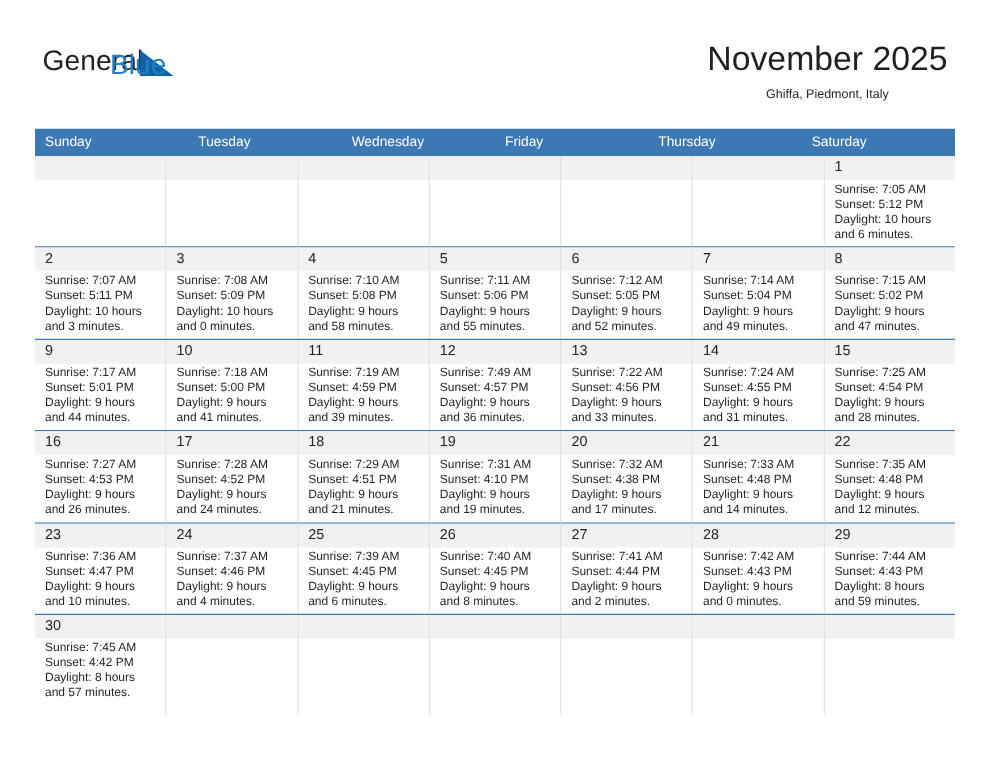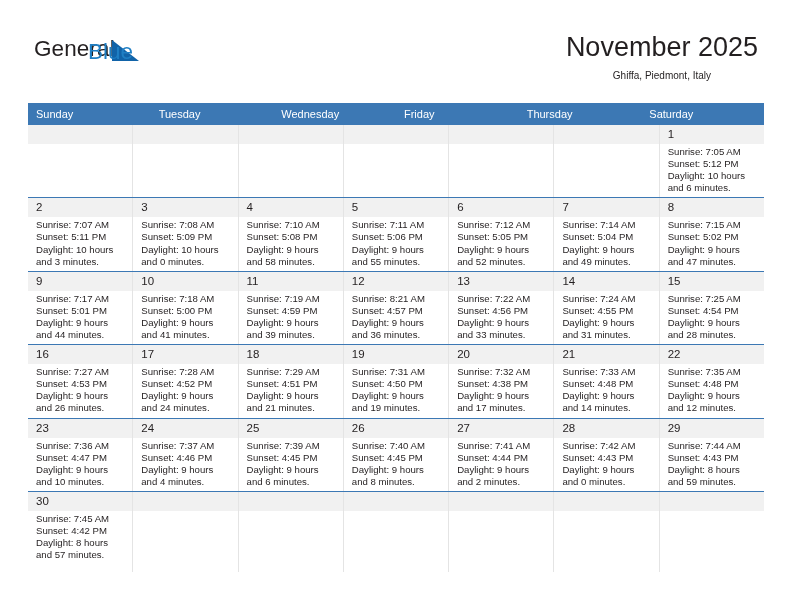--- a/index.html
+++ b/index.html
@@ -327,21 +327,21 @@
               <div class="cell-lines">
                 <div class="cell-line">Sunrise: 7:19 AM</div>
                 <div class="cell-line">Sunset: 4:59 PM</div>
                 <div class="cell-line">Daylight: 9 hours</div>
                 <div class="cell-line">and 39 minutes.</div>
               </div>
             </div>
             <div class="cell">
               <div class="daynum">12</div>
               <div class="cell-lines">
-                <div class="cell-line">Sunrise: 8:21 AM</div>
+                <div class="cell-line">Sunrise: 7:49 AM</div>
                 <div class="cell-line">Sunset: 4:57 PM</div>
                 <div class="cell-line">Daylight: 9 hours</div>
                 <div class="cell-line">and 36 minutes.</div>
               </div>
             </div>
             <div class="cell">
               <div class="daynum">13</div>
               <div class="cell-lines">
                 <div class="cell-line">Sunrise: 7:22 AM</div>
                 <div class="cell-line">Sunset: 4:56 PM</div>
@@ -396,21 +396,21 @@
                 <div class="cell-line">Sunrise: 7:29 AM</div>
                 <div class="cell-line">Sunset: 4:51 PM</div>
                 <div class="cell-line">Daylight: 9 hours</div>
                 <div class="cell-line">and 21 minutes.</div>
               </div>
             </div>
             <div class="cell">
               <div class="daynum">19</div>
               <div class="cell-lines">
                 <div class="cell-line">Sunrise: 7:31 AM</div>
-                <div class="cell-line">Sunset: 4:50 PM</div>
+                <div class="cell-line">Sunset: 4:10 PM</div>
                 <div class="cell-line">Daylight: 9 hours</div>
                 <div class="cell-line">and 19 minutes.</div>
               </div>
             </div>
             <div class="cell">
               <div class="daynum">20</div>
               <div class="cell-lines">
                 <div class="cell-line">Sunrise: 7:32 AM</div>
                 <div class="cell-line">Sunset: 4:38 PM</div>
                 <div class="cell-line">Daylight: 9 hours</div>

